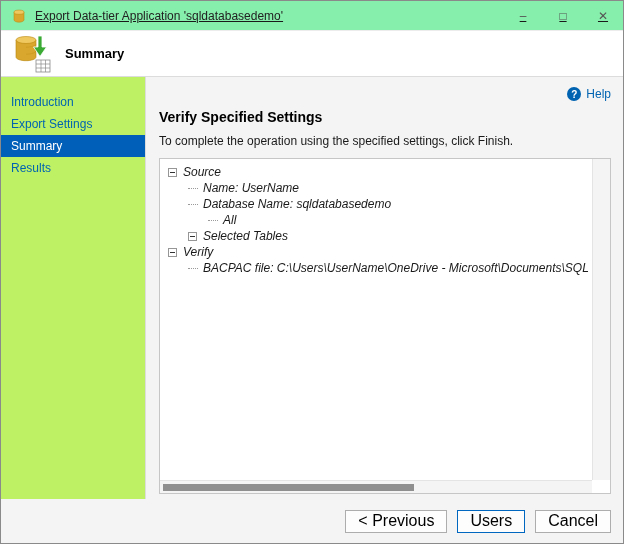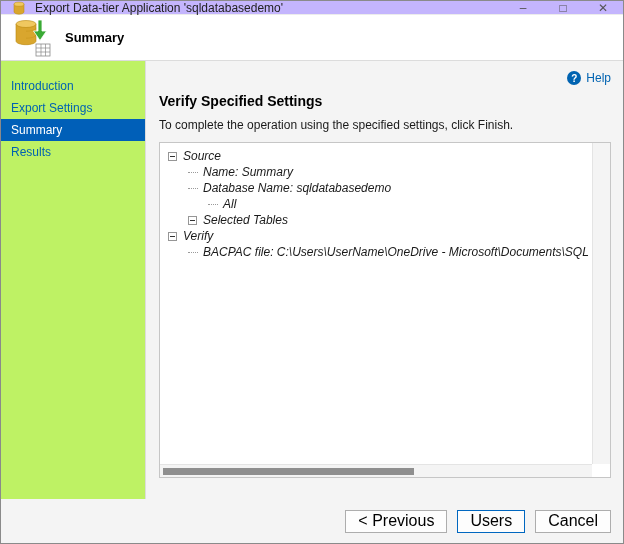--- a/index.html
+++ b/index.html
@@ -2,21 +2,21 @@
 <html><head>
 <meta charset="utf-8">
 <style>
   * { margin:0; padding:0; box-sizing:border-box; }
   html,body { width:624px; height:544px; }
   body { font-family:"Liberation Sans", sans-serif; font-size:12px; color:#1a1a1a; background:#ffffff; }
 
   .window { width:624px; height:544px; border:1px solid #8a8a8a; display:flex; flex-direction:column; background:#f4f4f4; }
 
   
-  .titlebar { height:14px; background:#c4b5fd; display:flex; align-items:center; padding-left:10px; flex:0 0 auto; border-bottom:1px solid #ececec; }
+  .titlebar { height:30px; background:#86efac; display:flex; align-items:center; padding-left:10px; flex:0 0 auto; border-bottom:1px solid #ececec;text-decoration:underline; }
   .titlebar-icon { width:16px; height:16px; margin-right:8px; display:inline-flex; }
   .titlebar-title { flex:1; font-size:12px; color:#222222; white-space:nowrap; overflow:hidden; }
   .titlebar-controls { display:flex; height:100%; }
   .tb-btn { width:40px; height:100%; display:flex; align-items:center; justify-content:center; color:#555555; font-size:12px; cursor:pointer; }
 
   
   .header { height:46px; background:#ffffff; display:flex; align-items:center; padding-left:12px; border-bottom:1px solid #dcdcdc; flex:0 0 auto; }
   .header-icon { width:40px; height:42px; margin-right:12px; flex:0 0 auto; }
   .header-title { font-size:13px; font-weight:bold; color:#000000; }
 
@@ -109,21 +109,21 @@
       <div class="treebox">
         <div class="tree-content">
 
           <div class="tree-row lvl0">
             <span class="expander"></span>
             <span class="tree-label">Source</span>
           </div>
 
           <div class="tree-row lvl1">
             <span class="dash"></span>
-            <span class="tree-label">Name: Summary</span>
+            <span class="tree-label">Name: UserName</span>
           </div>
 
           <div class="tree-row lvl1">
             <span class="dash"></span>
             <span class="tree-label">Database Name: sqldatabasedemo</span>
           </div>
 
           <div class="tree-row lvl2">
             <span class="dash"></span>
             <span class="tree-label">All</span>

